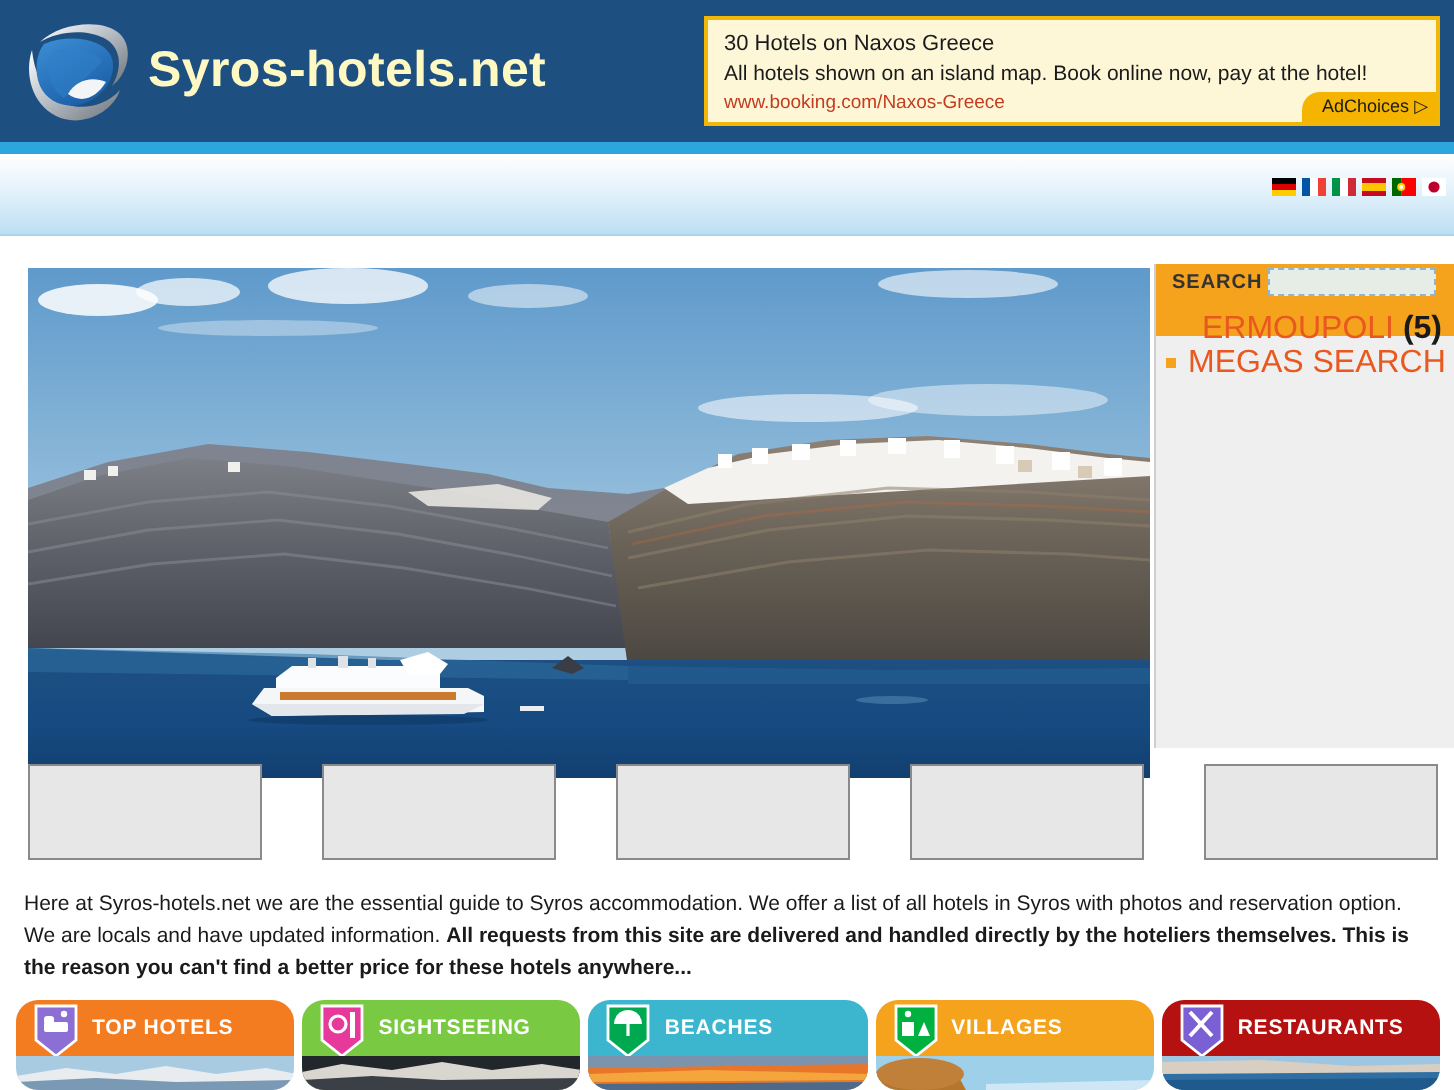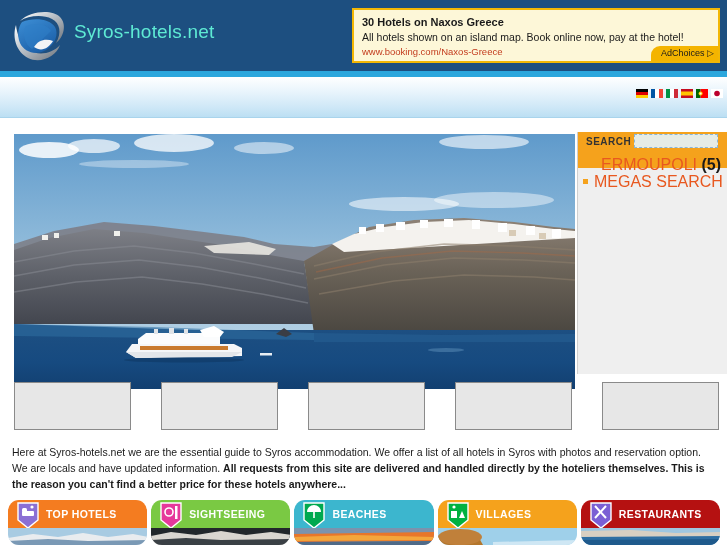--- a/index.html
+++ b/index.html
@@ -15,32 +15,32 @@
   .header {
     position: absolute; left: 0; top: 0; width: 727px; height: 71px;
     background: #1d4f80;
   }
   .logo-wrap {
     position: absolute; left: 8px; top: 7px; width: 62px; height: 57px;
   }
   .logo-svg { display: block; }
   .brand {
     position: absolute; left: 74px; top: 21px;
-    font-size: 19px; font-weight: normal; color: #5eead4;
+    font-size: 25px; font-weight: bold; color: #fef9c3;
     letter-spacing: .2px; white-space: nowrap;
   }
 
   
   .ad {
     position: absolute; left: 352px; top: 8px; width: 368px; height: 55px;
     background: #fdf7d8; border: 2px solid #f2b705; overflow: hidden;
   }
   .ad-title {
     position: absolute; left: 8px; top: 6px;
-    font-size: 11px; font-weight: bold; color: #1a1a1a; white-space: nowrap;
+    font-size: 11px; font-weight: normal; color: #1a1a1a; white-space: nowrap;
   }
   .ad-desc {
     position: absolute; left: 8px; top: 21px;
     font-size: 10.5px; color: #1a1a1a; white-space: nowrap;
   }
   .ad-url {
     position: absolute; left: 8px; top: 36px;
     font-size: 9.5px; color: #c33c1e; white-space: nowrap;
   }
   .adchoices {

